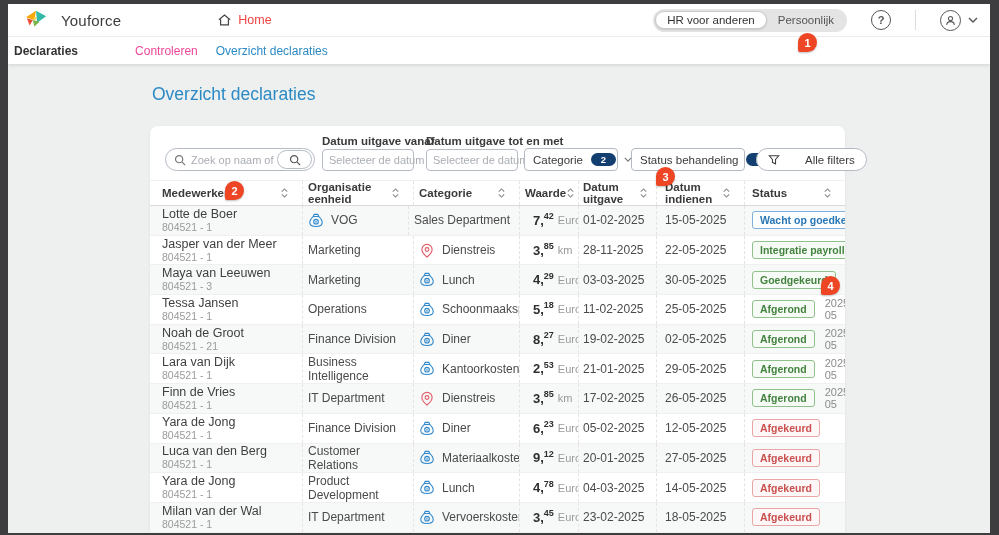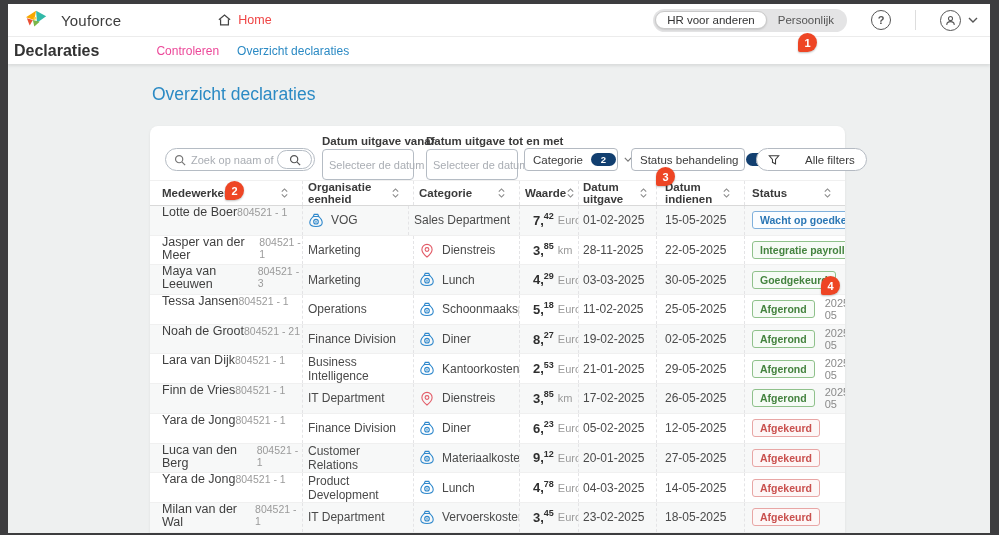--- a/index.html
+++ b/index.html
@@ -17,39 +17,39 @@
   .toggle { background:#e4e4e5; border-radius:12px; padding:2px; display:flex; align-items:center; height:23px; }
   .toggle button { border:none; background:transparent; font-family:inherit; font-size:11.5px; color:#555; padding:2px 11px; border-radius:10px; cursor:pointer; white-space:nowrap; }
   .toggle button.active { background:#fff; border:1px solid #c9c9c9; color:#333; box-shadow:0 1px 2px rgba(0,0,0,.12); }
   .help-btn { width:20px; height:20px; border-radius:50%; border:1.4px solid #555; background:#fff; color:#555; font-size:11px; font-weight:bold; display:flex; align-items:center; justify-content:center; cursor:pointer; }
   .vdiv { width:1px; height:20px; background:#ddd; }
   .account { display:flex; align-items:center; gap:7px; cursor:pointer; }
   .avatar-circle { width:21px; height:21px; border-radius:50%; border:1.4px solid #555; display:flex; align-items:center; justify-content:center; }
 
   
   .subnav { height:27px; background:#fff; display:flex; align-items:center; padding:0 16px 0 6px; box-shadow:0 2px 3px rgba(0,0,0,.09); position:relative; z-index:3; }
-  .subnav .section { font-size:16px; font-weight:bold; color:#333; }
+  .subnav .section { font-size:12px; font-weight:bold; color:#333; }
   .subnav .tabs { display:flex; gap:18px; margin-left:57px; }
   .subnav .tab { font-size:12px; color:#ec4899; cursor:pointer; text-decoration:none; }
   .subnav .tab.active { color:#2b8ac4; }
 
   
   .content { position:relative; height:469px; }
   .page-title { position:absolute; left:144px; top:20px; font-size:17.5px; font-weight:normal; color:#2b8ac4; }
   .card { position:absolute; left:142px; top:62px; width:695px; height:420px; background:#fff; border-radius:8px 8px 0 0; box-shadow:0 1px 3px rgba(0,0,0,.07); }
 
   
   .filters { position:relative; height:54px; }
   .f-abs { position:absolute; }
   .search-wrap { left:15px; top:22px; width:150px; height:23px; border:1px solid #b5bcc4; border-radius:12px; display:flex; align-items:center; padding:0 2px 0 8px; background:#fff; }
   .search-wrap input { border:none; outline:none; width:86px; font-family:inherit; font-size:11px; color:#444; margin-left:5px; background:transparent; }
   .search-wrap input::placeholder { color:#a9adb3; }
   .search-btn { margin-left:auto; width:37px; height:19px; border:1px solid #b5bcc4; border-radius:10px; background:#fff; display:flex; align-items:center; justify-content:center; cursor:pointer; }
   .field-label { font-size:11.5px; font-weight:bold; color:#3a3a3a; position:absolute; top:9px; }
-  .date-input { top:23px; width:92px; height:31px; border:1px solid #b5bcc4; border-radius:4px; background:#fff; display:flex; align-items:center; padding:0 6px; cursor:pointer; }
+  .date-input { top:23px; width:92px; height:22px; border:1px solid #b5bcc4; border-radius:4px; background:#fff; display:flex; align-items:center; padding:0 6px; cursor:pointer; }
   .date-input span { font-size:11px; color:#a9adb3; margin-right:5px; white-space:nowrap; }
   .dropdown { top:22px; height:23px; border:1px solid #b4bac2; border-radius:4px; background:#fff; display:flex; align-items:center; padding:0 8px; gap:8px; cursor:pointer; font-family:inherit; }
   .dropdown .dd-label { font-size:11.5px; color:#3a3a3a; white-space:nowrap; }
   .count-pill { min-width:25px; height:13px; border-radius:7px; background:#123f70; color:#fff; font-size:9.5px; font-weight:bold; display:flex; align-items:center; justify-content:center; padding:0 4px; }
   .allfilters { top:22px; height:23px; border:1px solid #b4bac2; border-radius:12px; background:#fff; display:flex; align-items:center; padding:0 11px; gap:25px; cursor:pointer; font-family:inherit; }
   .allfilters span { font-size:11.5px; color:#3a3a3a; white-space:nowrap; }
 
   
   .thead { display:flex; height:26px; border-top:1px solid #f0f0f0; border-bottom:1px solid #d9d9d9; align-items:center; }
   .th { display:flex; align-items:center; justify-content:space-between; height:100%; font-size:11.5px; font-weight:bold; color:#3a3a3a; padding-right:13px; }
@@ -58,21 +58,21 @@
   .tr:nth-child(odd) { background:#f7f8f8; }
   .td { height:100%; display:flex; align-items:center; overflow:hidden; }
   .th:not(.c1), .td:not(.c1) { border-left:1px dashed #e4e4e6; }
   .c1 { width:152px; padding-left:12px; }
   .c2 { width:111px; padding-left:5px; }
   .c3 { width:106px; padding-left:5px; }
   .c4 { width:59px;  padding-left:5px; }
   .c5 { width:78px;  padding-left:4px;gap:16px; }
   .c6 { width:88px;  padding-left:8px; }
   .c7 { width:101px; padding-left:7px; }
-  .td.c1 { flex-direction:row; align-items:flex-start; justify-content:flex-start; }
+  .td.c1 { flex-direction:column; align-items:flex-start; justify-content:center; }
   .emp-name { font-size:12.5px; color:#3f3f3f; line-height:13px; }
   .emp-id { font-size:10.5px; color:#9a9a9a; line-height:12px; }
   .td.c2, .td.c5, .td.c6 { font-size:12px; color:#4a4a4a; }
   .td.c3 { gap:7px; font-size:12px; color:#4a4a4a; }
   .td.c4 { padding-left:13px; }
   .val-int { font-size:13px; font-weight:bold; color:#2f2f2f; }
   .val-dec { font-size:9px; font-weight:bold; color:#2f2f2f; position:relative; top:-4px; }
   .val-unit { font-size:11px; color:#9a9a9a; margin-left:4px; }
   .badge { border-radius:3px; font-size:10.5px; font-weight:bold; padding:2px 7px; white-space:nowrap; border:1px solid; }
   .badge.blue  { color:#2b77b5; border-color:#7fb0dc; background:#fbfdff; }

